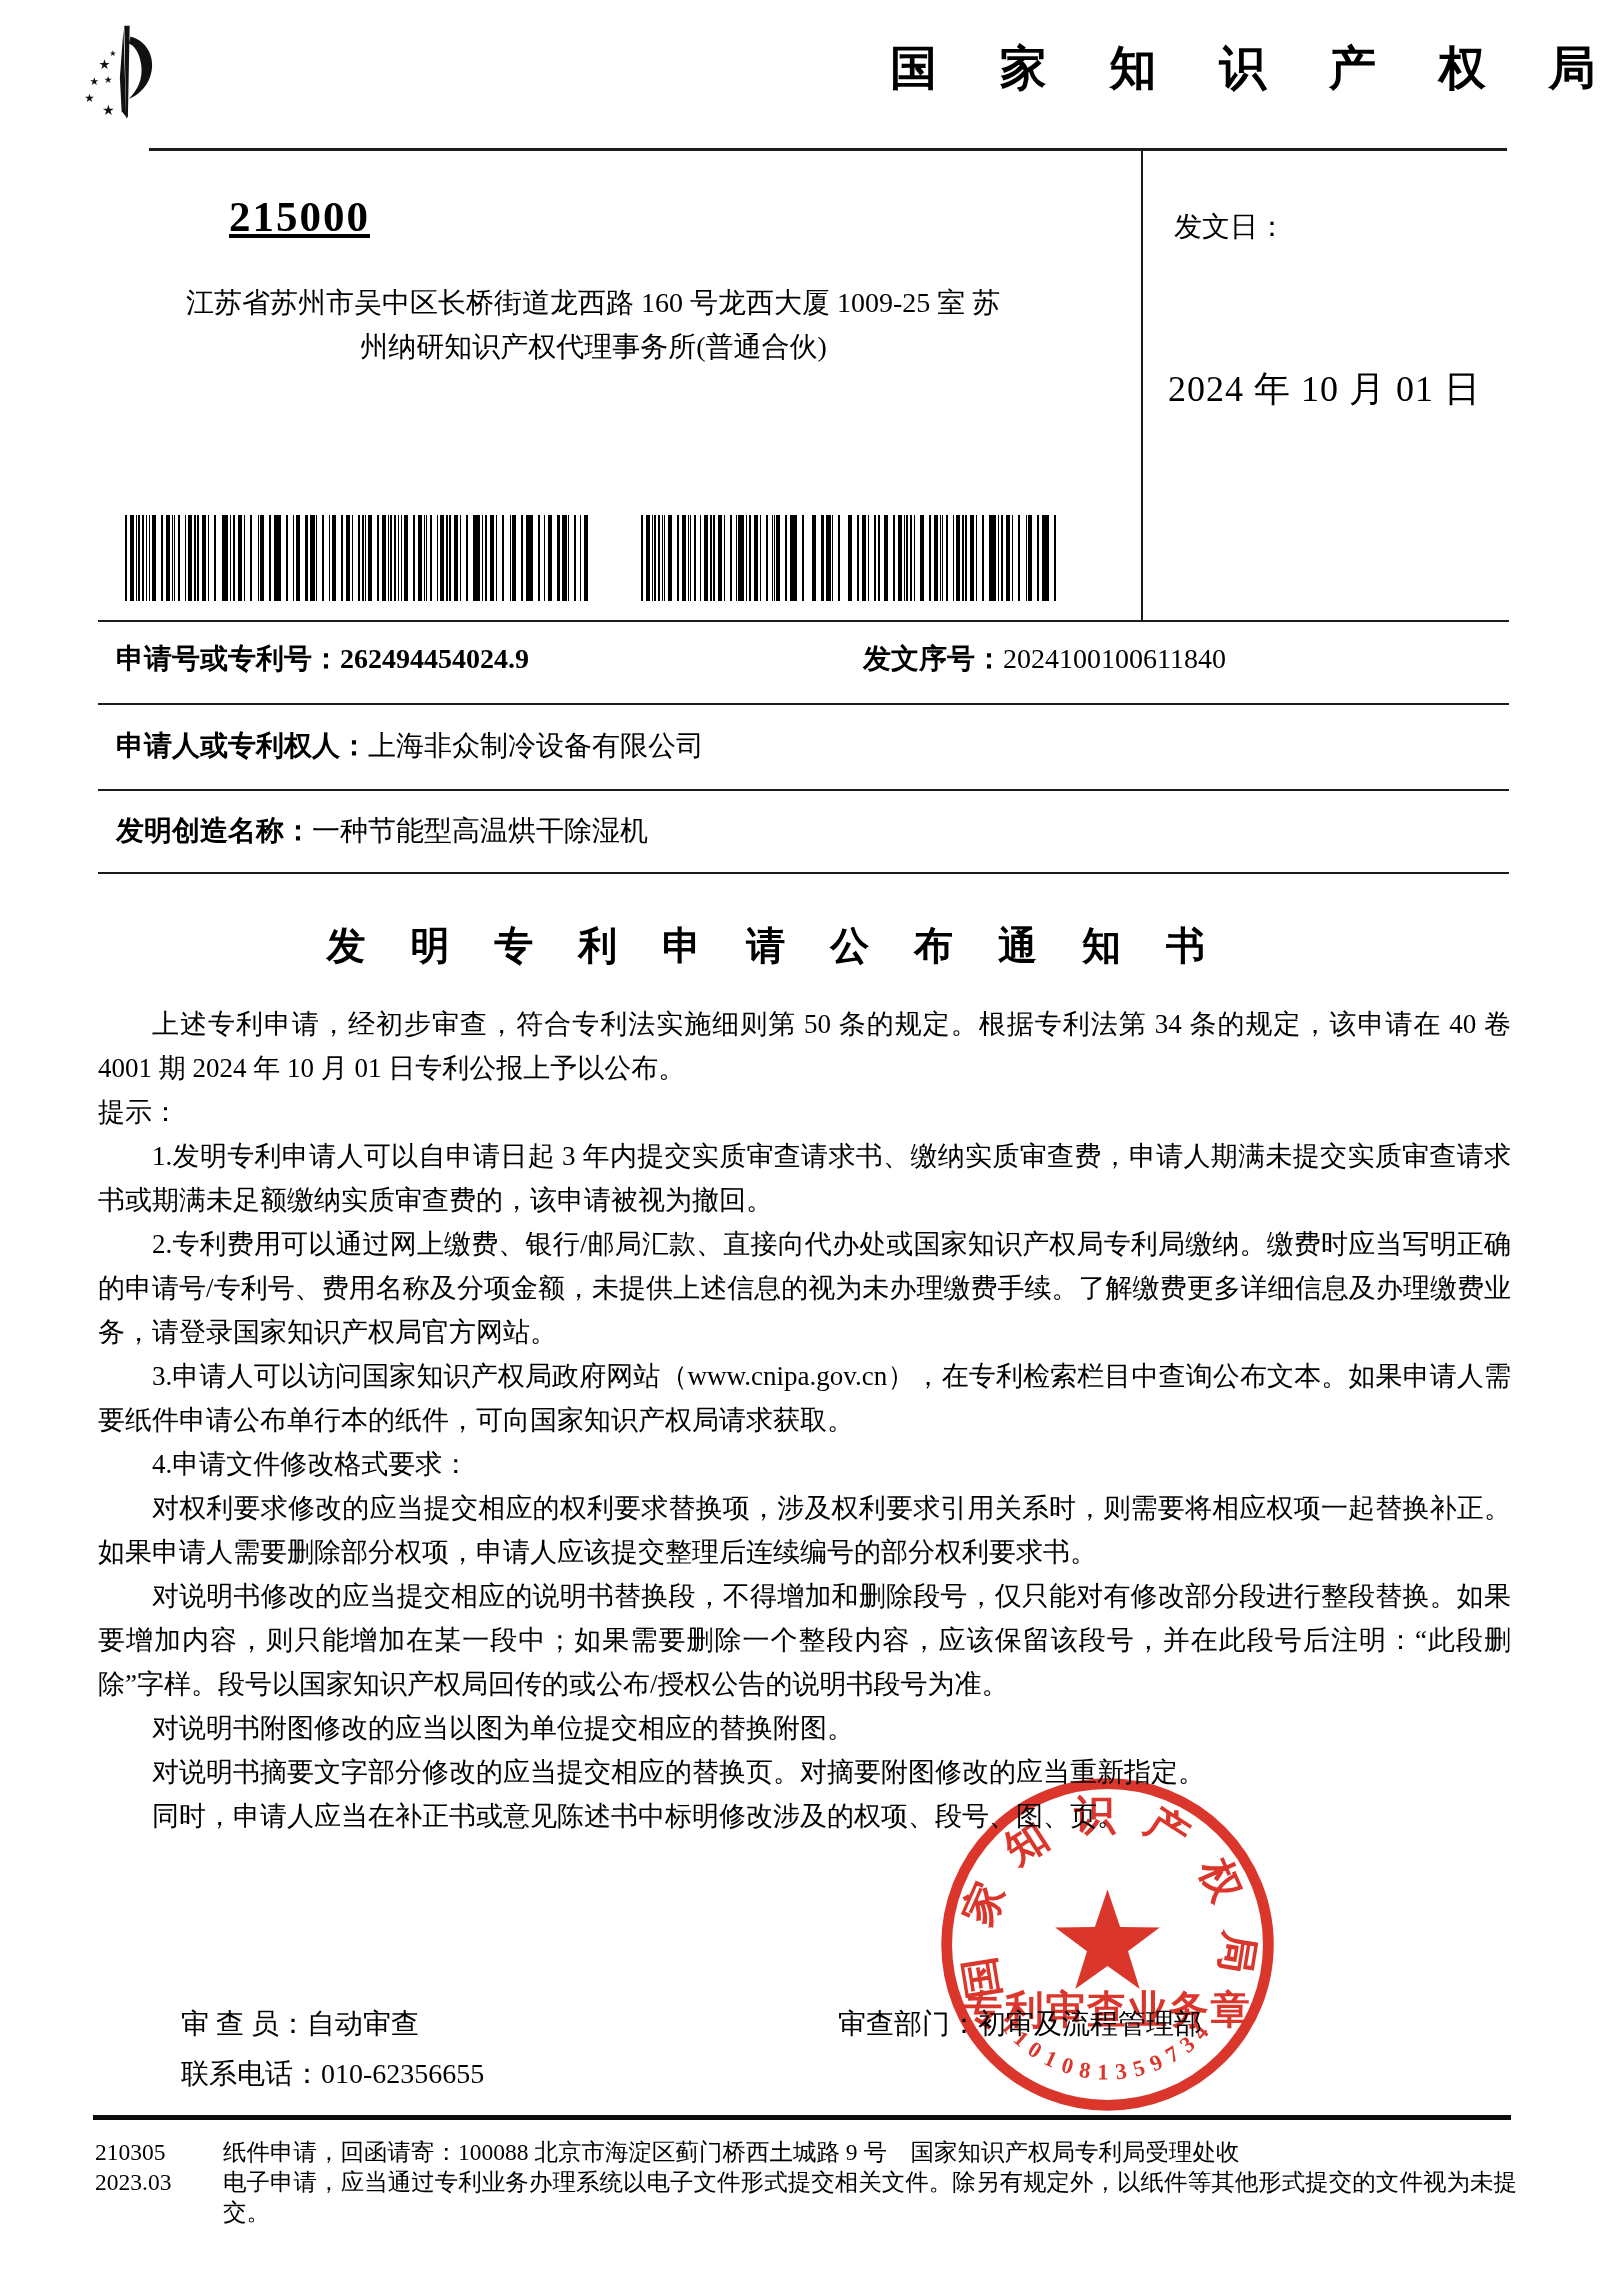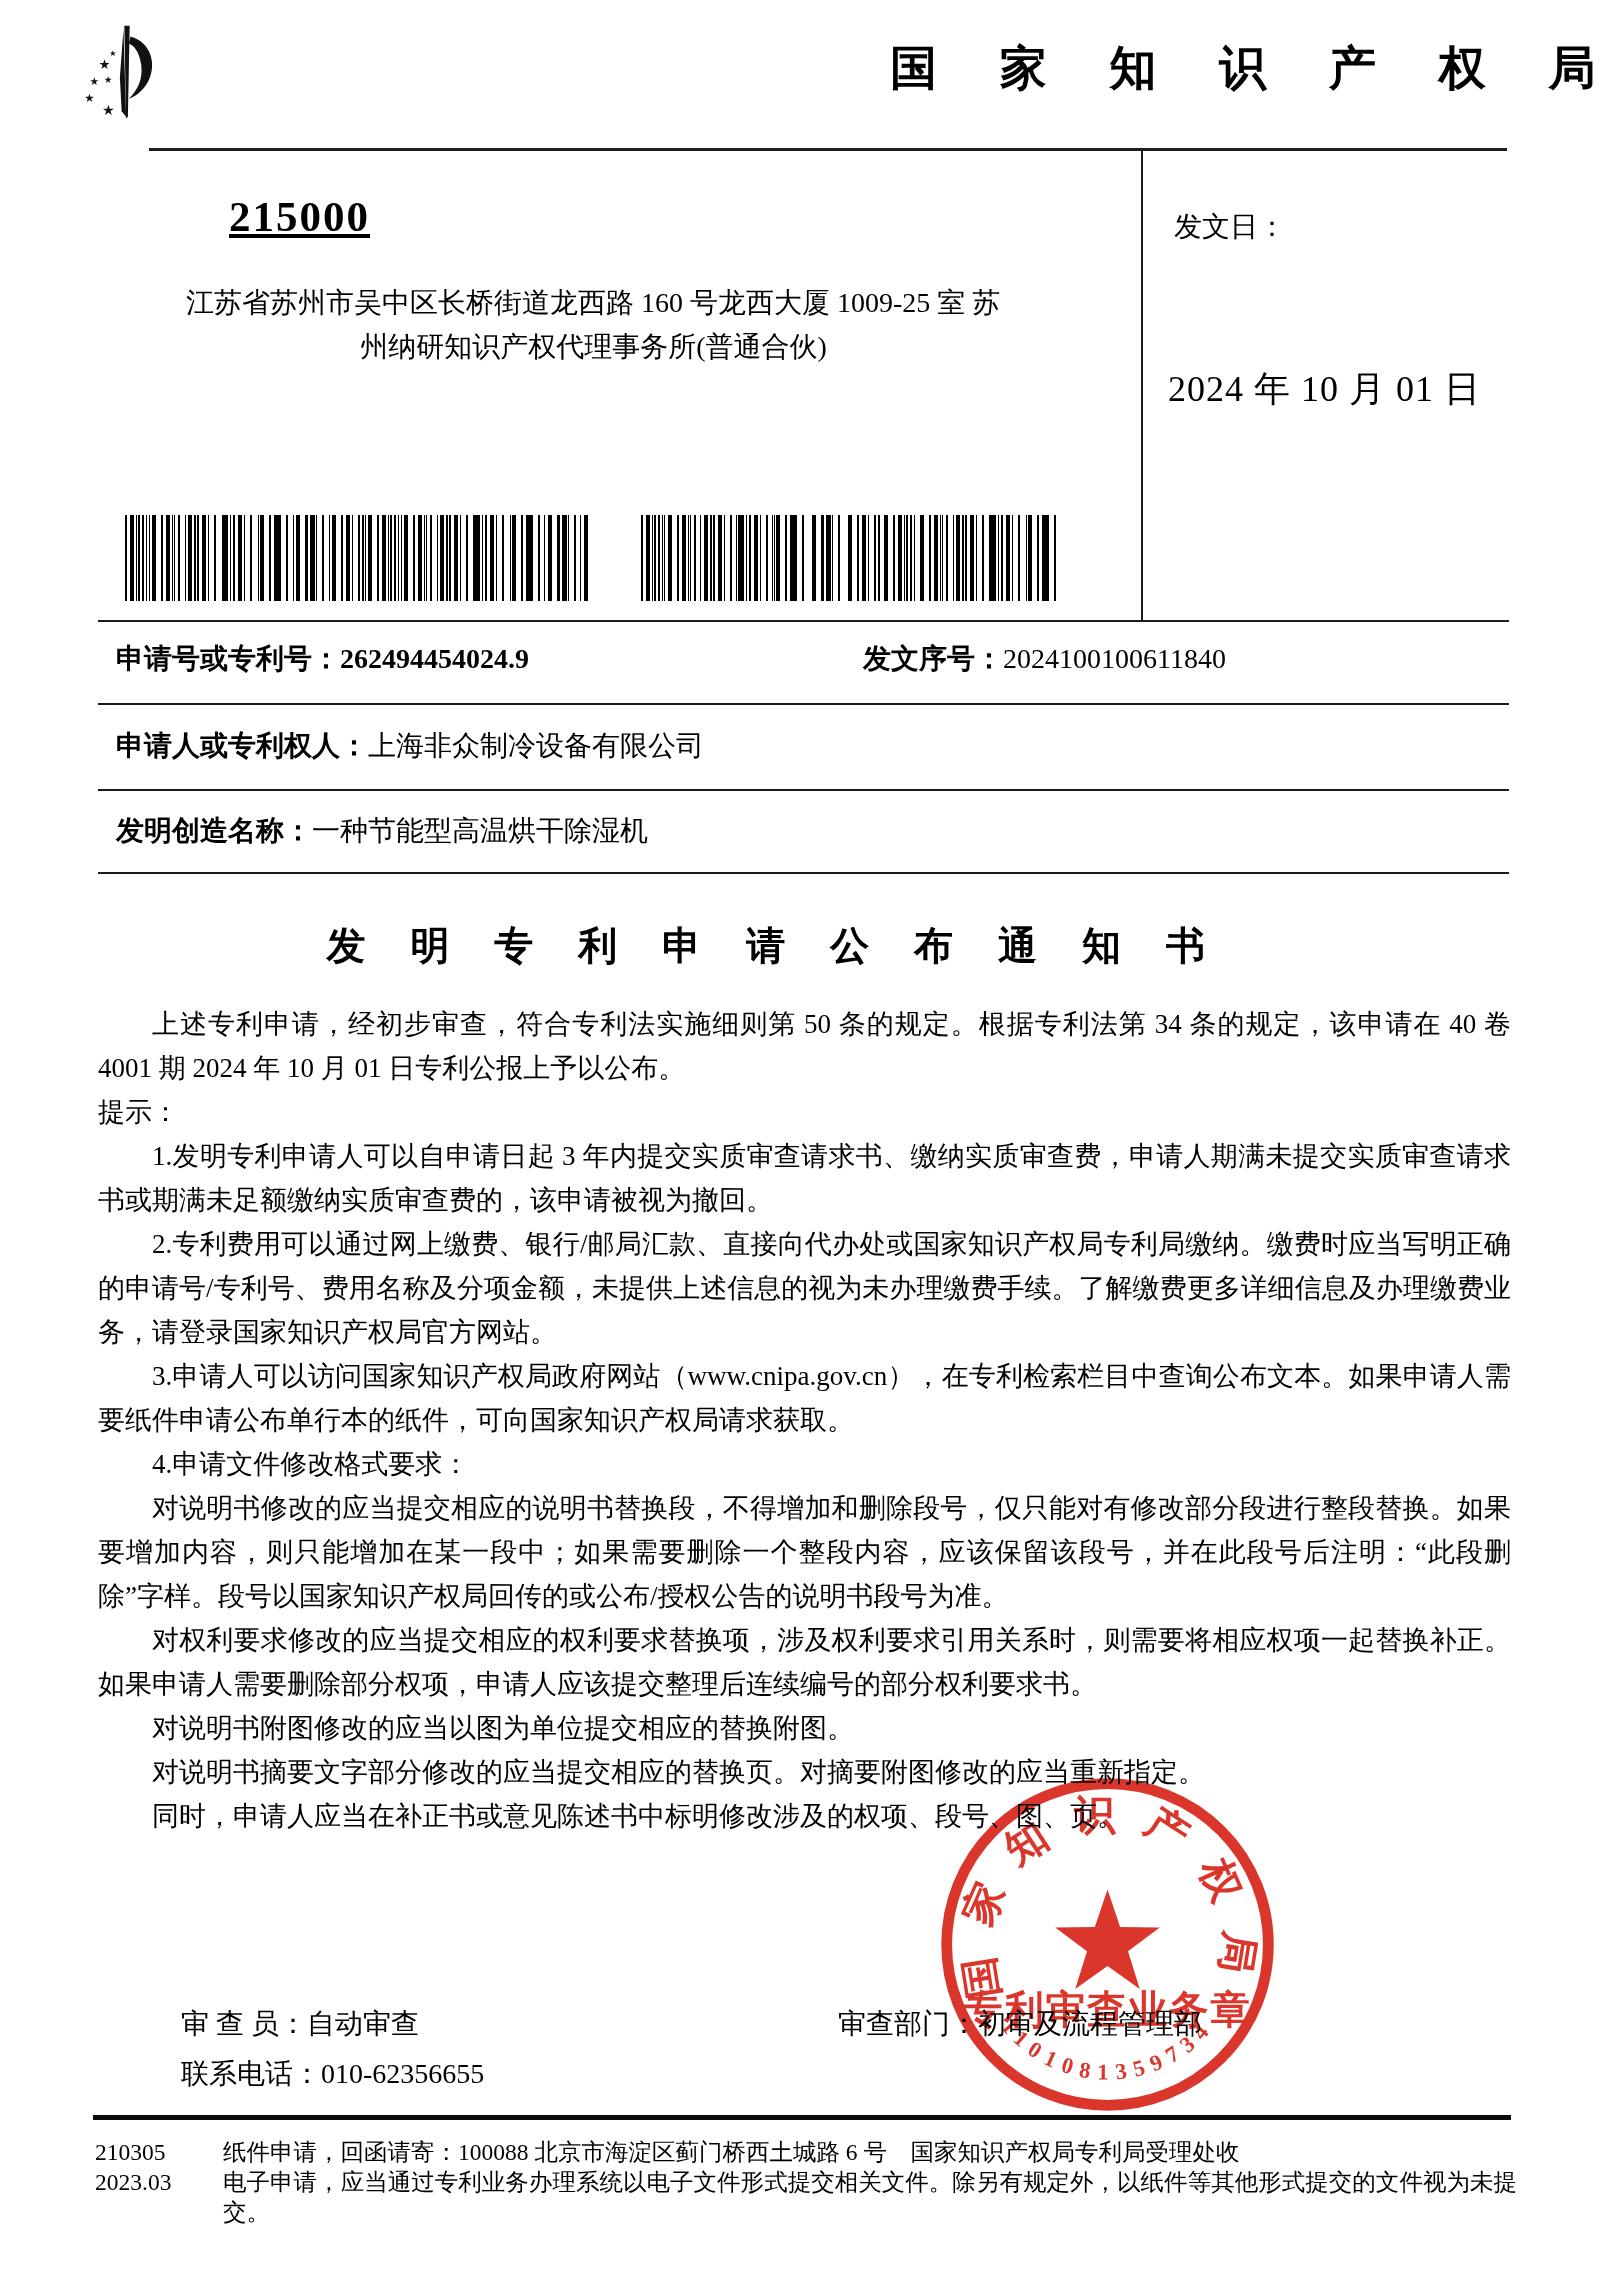--- a/index.html
+++ b/index.html
@@ -96,22 +96,22 @@
   <div class="hline" style="left:98px;top:872px;width:1411px;"></div>
 
   <div class="abs notice-title">发 明 专 利 申 请 公 布 通 知 书</div>
   <div class="abs notice-body">
       <div class="para indent">上述专利申请，经初步审查，符合专利法实施细则第 50 条的规定。根据专利法第 34 条的规定，该申请在 40 卷 4001 期 2024 年 10 月 01 日专利公报上予以公布。</div>
       <div class="para">提示：</div>
       <div class="para indent">1.发明专利申请人可以自申请日起 3 年内提交实质审查请求书、缴纳实质审查费，申请人期满未提交实质审查请求书或期满未足额缴纳实质审查费的，该申请被视为撤回。</div>
       <div class="para indent">2.专利费用可以通过网上缴费、银行/邮局汇款、直接向代办处或国家知识产权局专利局缴纳。缴费时应当写明正确的申请号/专利号、费用名称及分项金额，未提供上述信息的视为未办理缴费手续。了解缴费更多详细信息及办理缴费业务，请登录国家知识产权局官方网站。</div>
       <div class="para indent">3.申请人可以访问国家知识产权局政府网站（www.cnipa.gov.cn），在专利检索栏目中查询公布文本。如果申请人需要纸件申请公布单行本的纸件，可向国家知识产权局请求获取。</div>
       <div class="para indent">4.申请文件修改格式要求：</div>
+      <div class="para indent">对权利要求修改的应当提交相应的权利要求替换项，涉及权利要求引用关系时，则需要将相应权项一起替换补正。如果申请人需要删除部分权项，申请人应该提交整理后连续编号的部分权利要求书。</div>
       <div class="para indent">对说明书修改的应当提交相应的说明书替换段，不得增加和删除段号，仅只能对有修改部分段进行整段替换。如果要增加内容，则只能增加在某一段中；如果需要删除一个整段内容，应该保留该段号，并在此段号后注明：“此段删除”字样。段号以国家知识产权局回传的或公布/授权公告的说明书段号为准。</div>
-      <div class="para indent">对权利要求修改的应当提交相应的权利要求替换项，涉及权利要求引用关系时，则需要将相应权项一起替换补正。如果申请人需要删除部分权项，申请人应该提交整理后连续编号的部分权利要求书。</div>
       <div class="para indent">对说明书附图修改的应当以图为单位提交相应的替换附图。</div>
       <div class="para indent">对说明书摘要文字部分修改的应当提交相应的替换页。对摘要附图修改的应当重新指定。</div>
       <div class="para indent">同时，申请人应当在补正书或意见陈述书中标明修改涉及的权项、段号、图、页。</div>
     </div>
 
   <div class="abs signoff" style="left:181px;top:2005px;">
     <span>审 查 员：</span><span>自动审查</span>
   </div>
   <div class="abs signoff" style="left:181px;top:2055px;">
     <span>联系电话：</span><span>010-62356655</span>
@@ -133,18 +133,18 @@
     <text x="182" y="262" text-anchor="middle" font-size="40" font-weight="bold" letter-spacing="2" fill="#d9261c">专利审查业务章</text>
     <text font-size="23" letter-spacing="8" fill="#d9261c" font-weight="bold">
       <textPath href="#arcBottom" startOffset="50%" text-anchor="middle">1101081359734</textPath>
     </text>
   </svg>
 
   <div class="foot-thick abs"></div>
   <div class="abs foot-code" style="top:2139px;">210305</div>
   <div class="abs foot-code" style="top:2169px;">2023.03</div>
   <div class="abs foot-text">
-    <div>纸件申请，回函请寄：100088 北京市海淀区蓟门桥西土城路 6 号　国家知识产权局专利局受理处收</div>
+    <div>纸件申请，回函请寄：100088 北京市海淀区蓟门桥西土城路 9 号　国家知识产权局专利局受理处收</div>
     <div>电子申请，应当通过专利业务办理系统以电子文件形式提交相关文件。除另有规定外，以纸件等其他形式提交的文件视为未提交。</div>
   </div>
 
 </div>
 
 
 </body></html>

